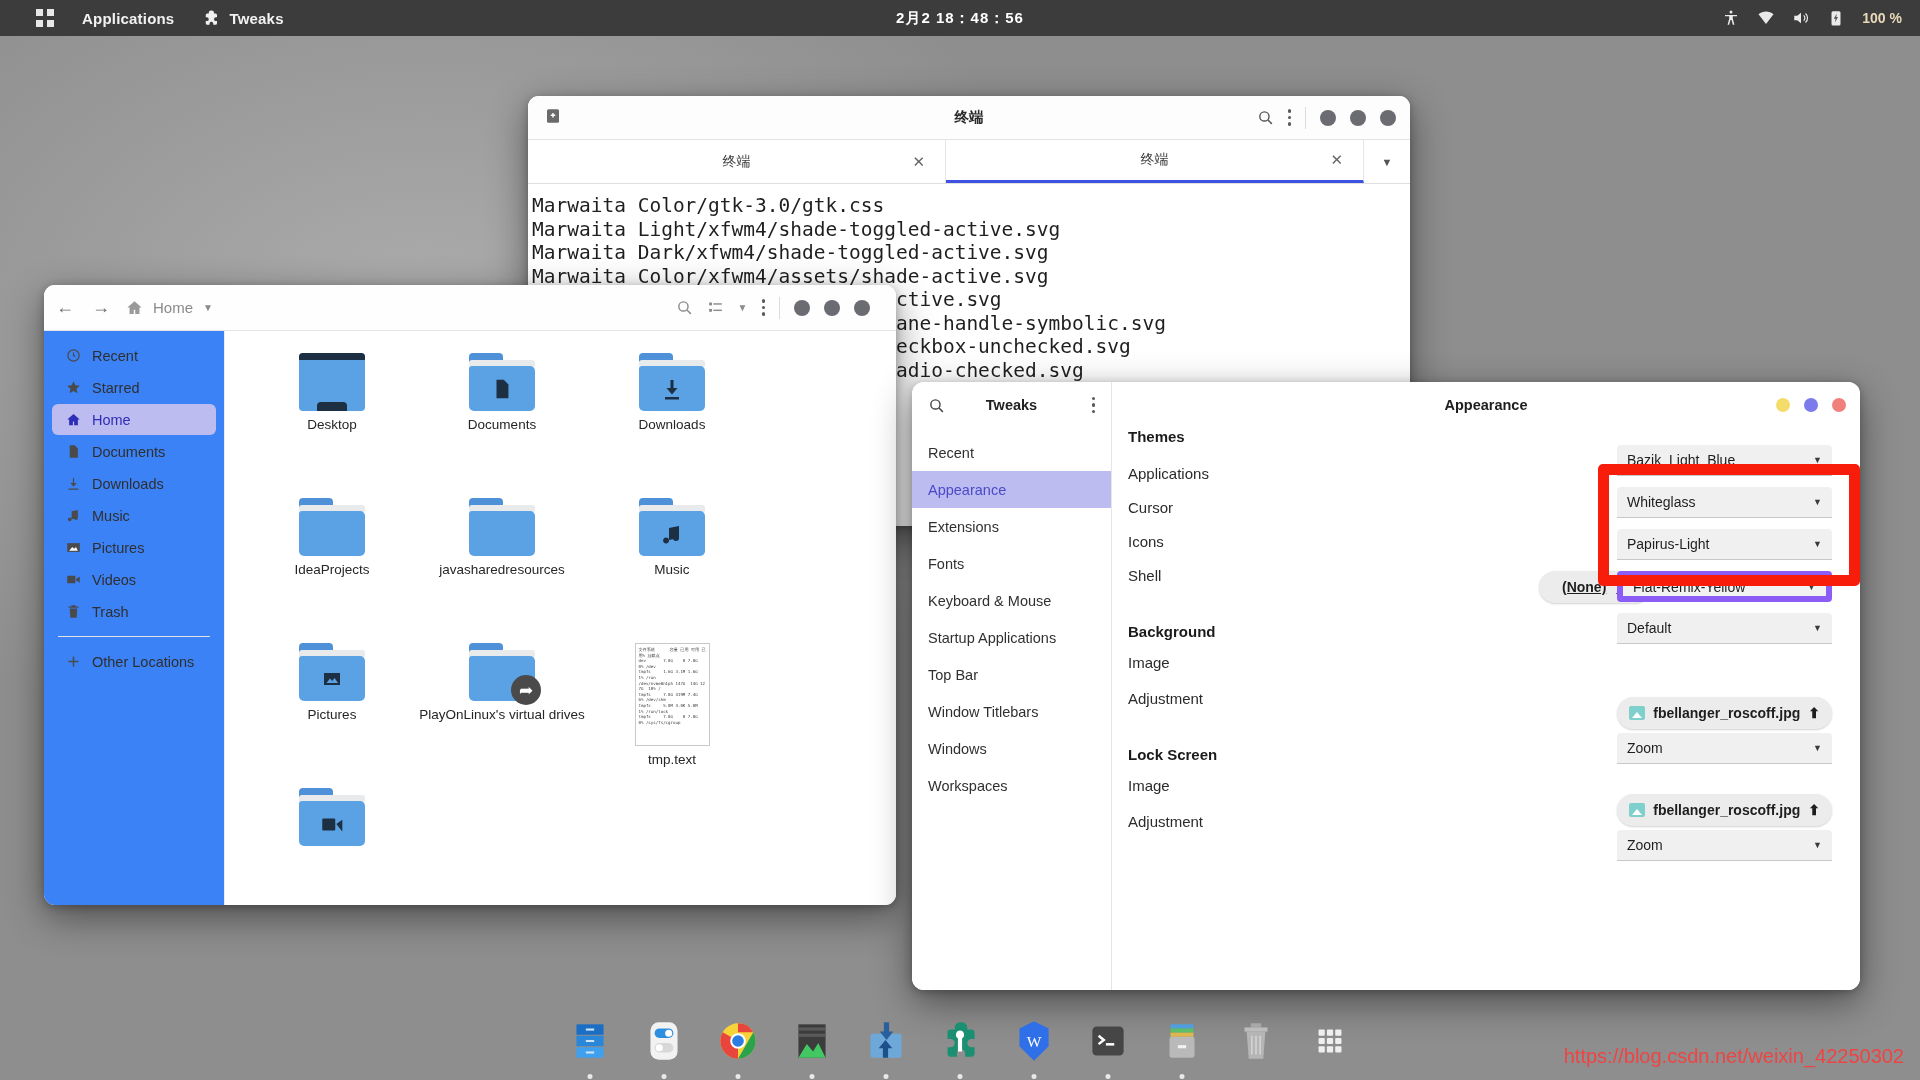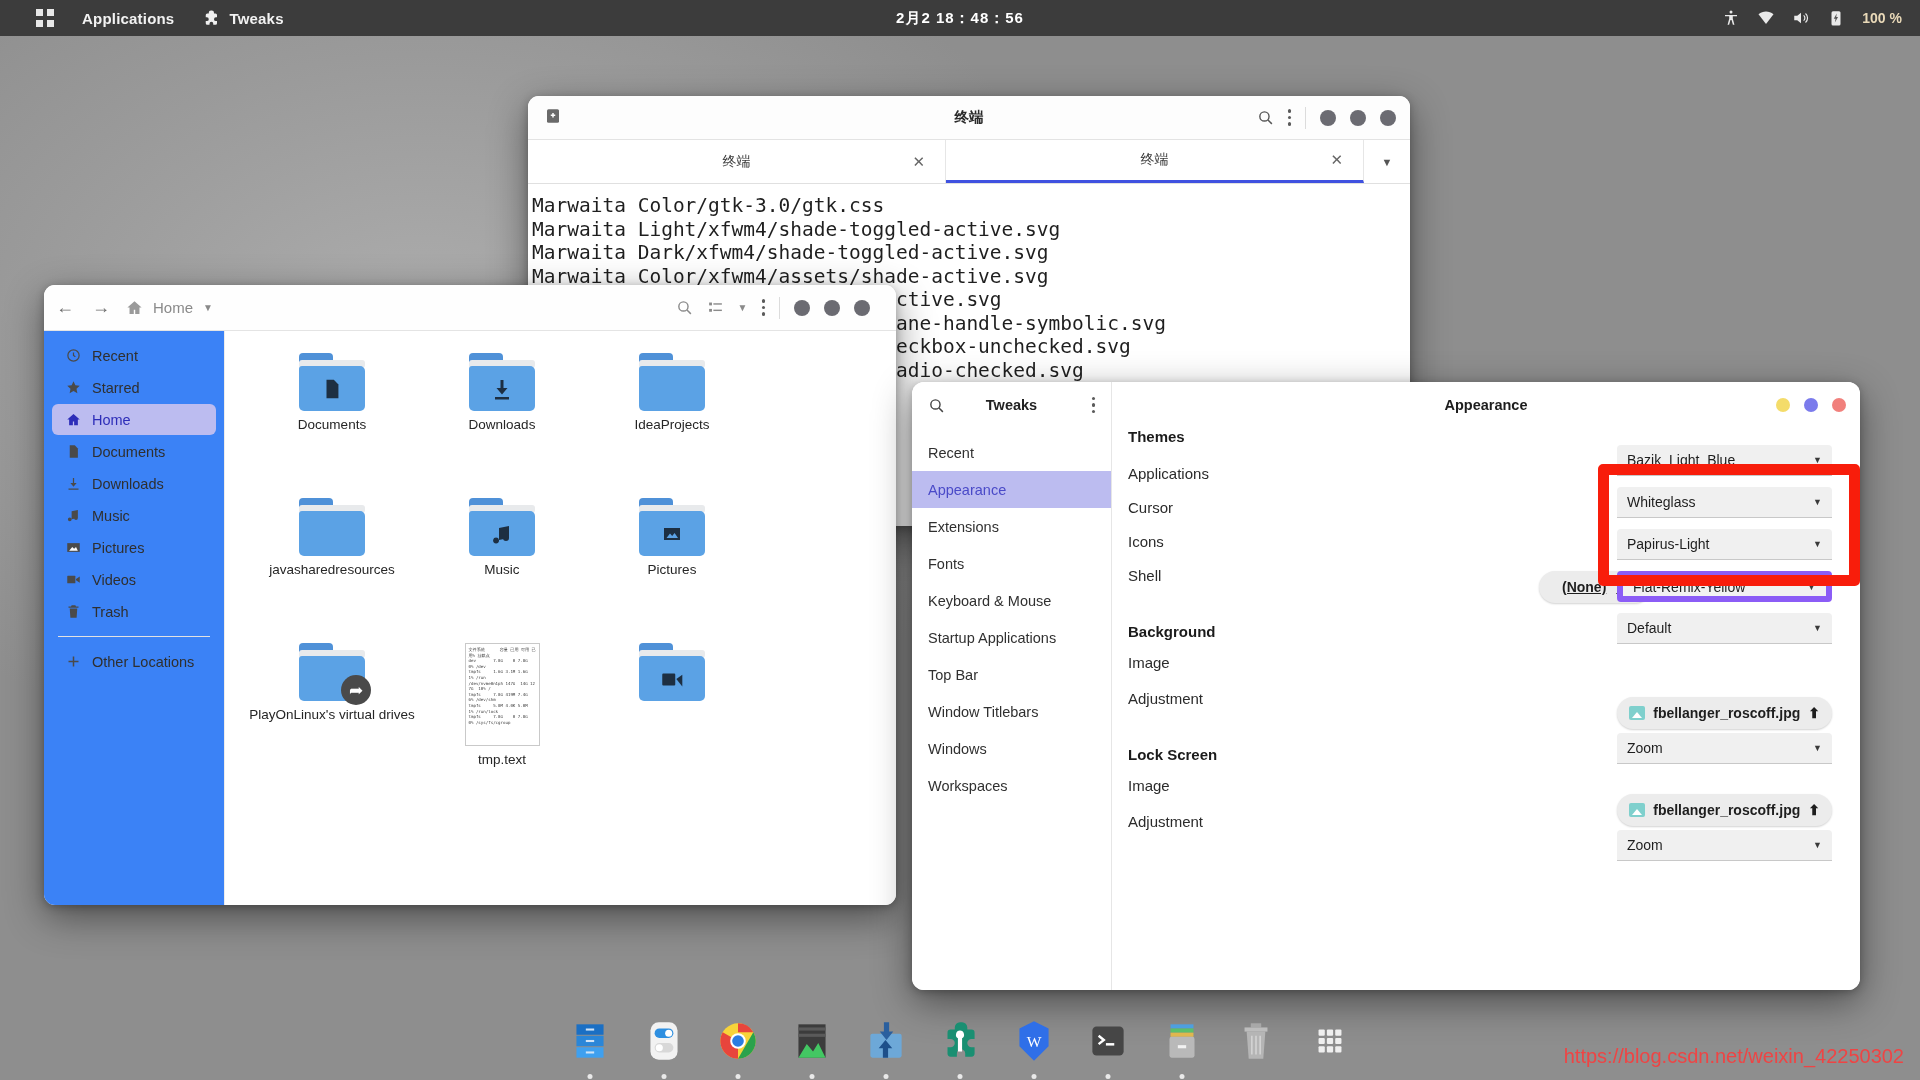--- a/index.html
+++ b/index.html
@@ -320,20 +320,24 @@
       <div class="side-div"></div>
       <div class="side-row">
         <svg width="15" height="15" viewBox="0 0 24 24">
             <path d="M12 4v16M4 12h16" stroke="#4a4a4a" stroke-width="2.4"></path>
           </svg>
         <span>Other Locations</span>
         </div>
     </div>
 
     <div class="files-grid">
+      <div class="fitem">
+        <div class="desktop-ic"></div>
+        <div class="fname">Desktop</div>
+        </div>
 
       <div class="fitem">
         <div class="folder">
             <div class="tab"></div>
             <div class="strip"></div>
             <div class="body"></div>
           <div class="glyph">
               <svg width="22" height="22" viewBox="0 0 24 24">
                 <path fill="#1d2f42" d="M6 2h8l5 5v15H6z"></path>
               </svg>

